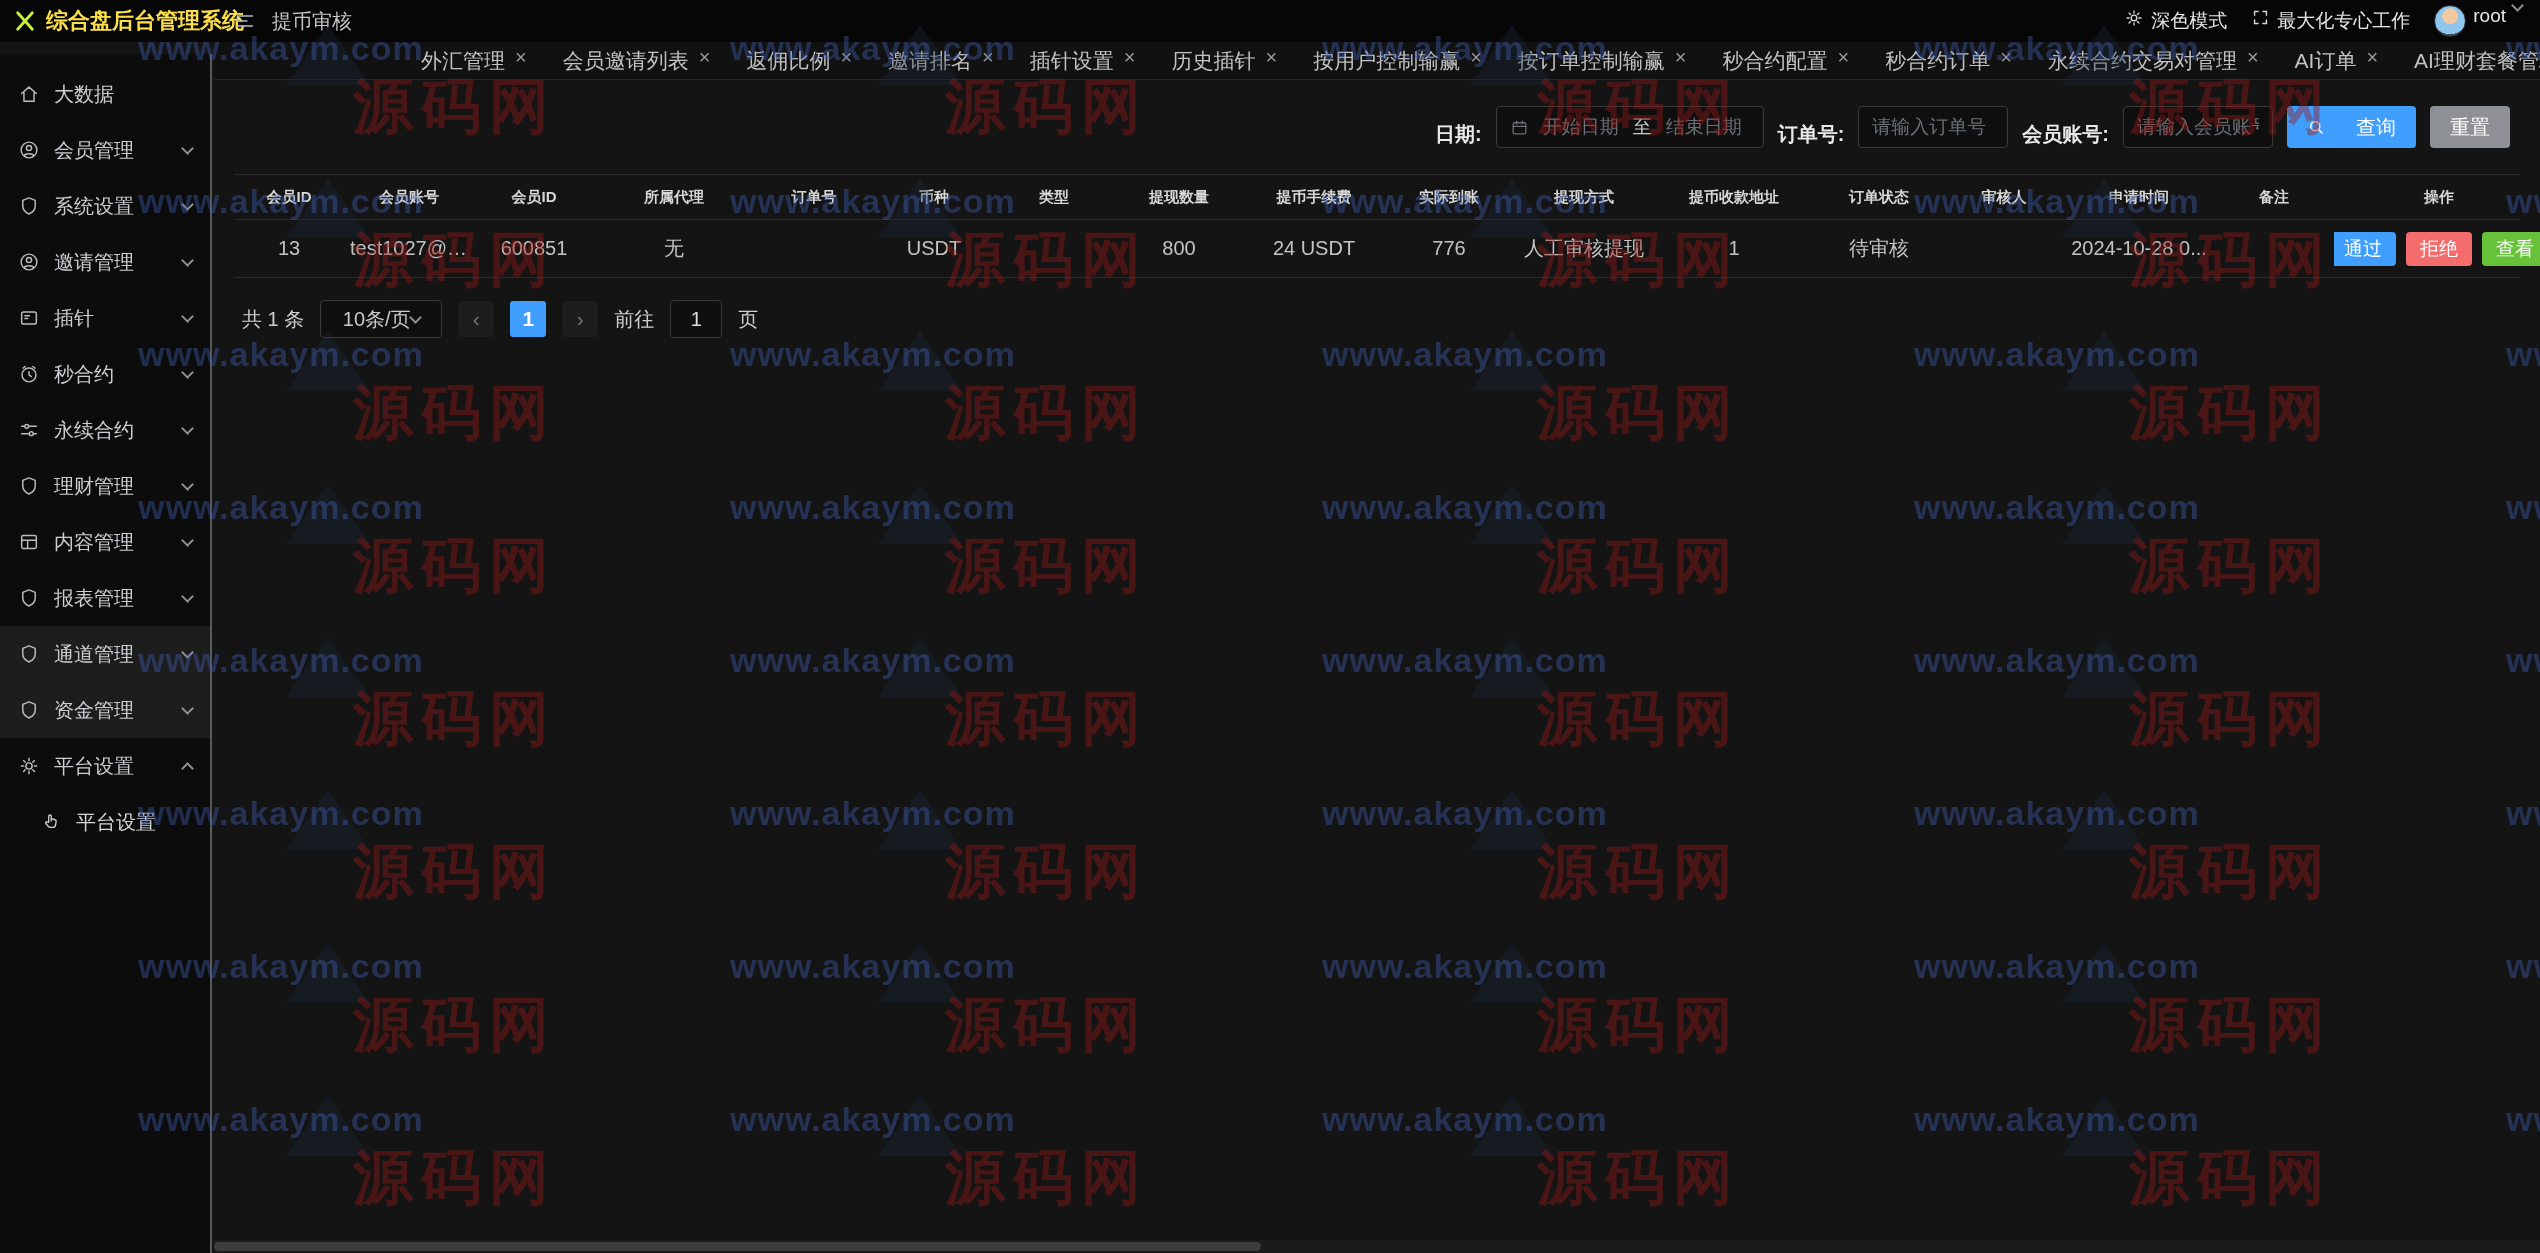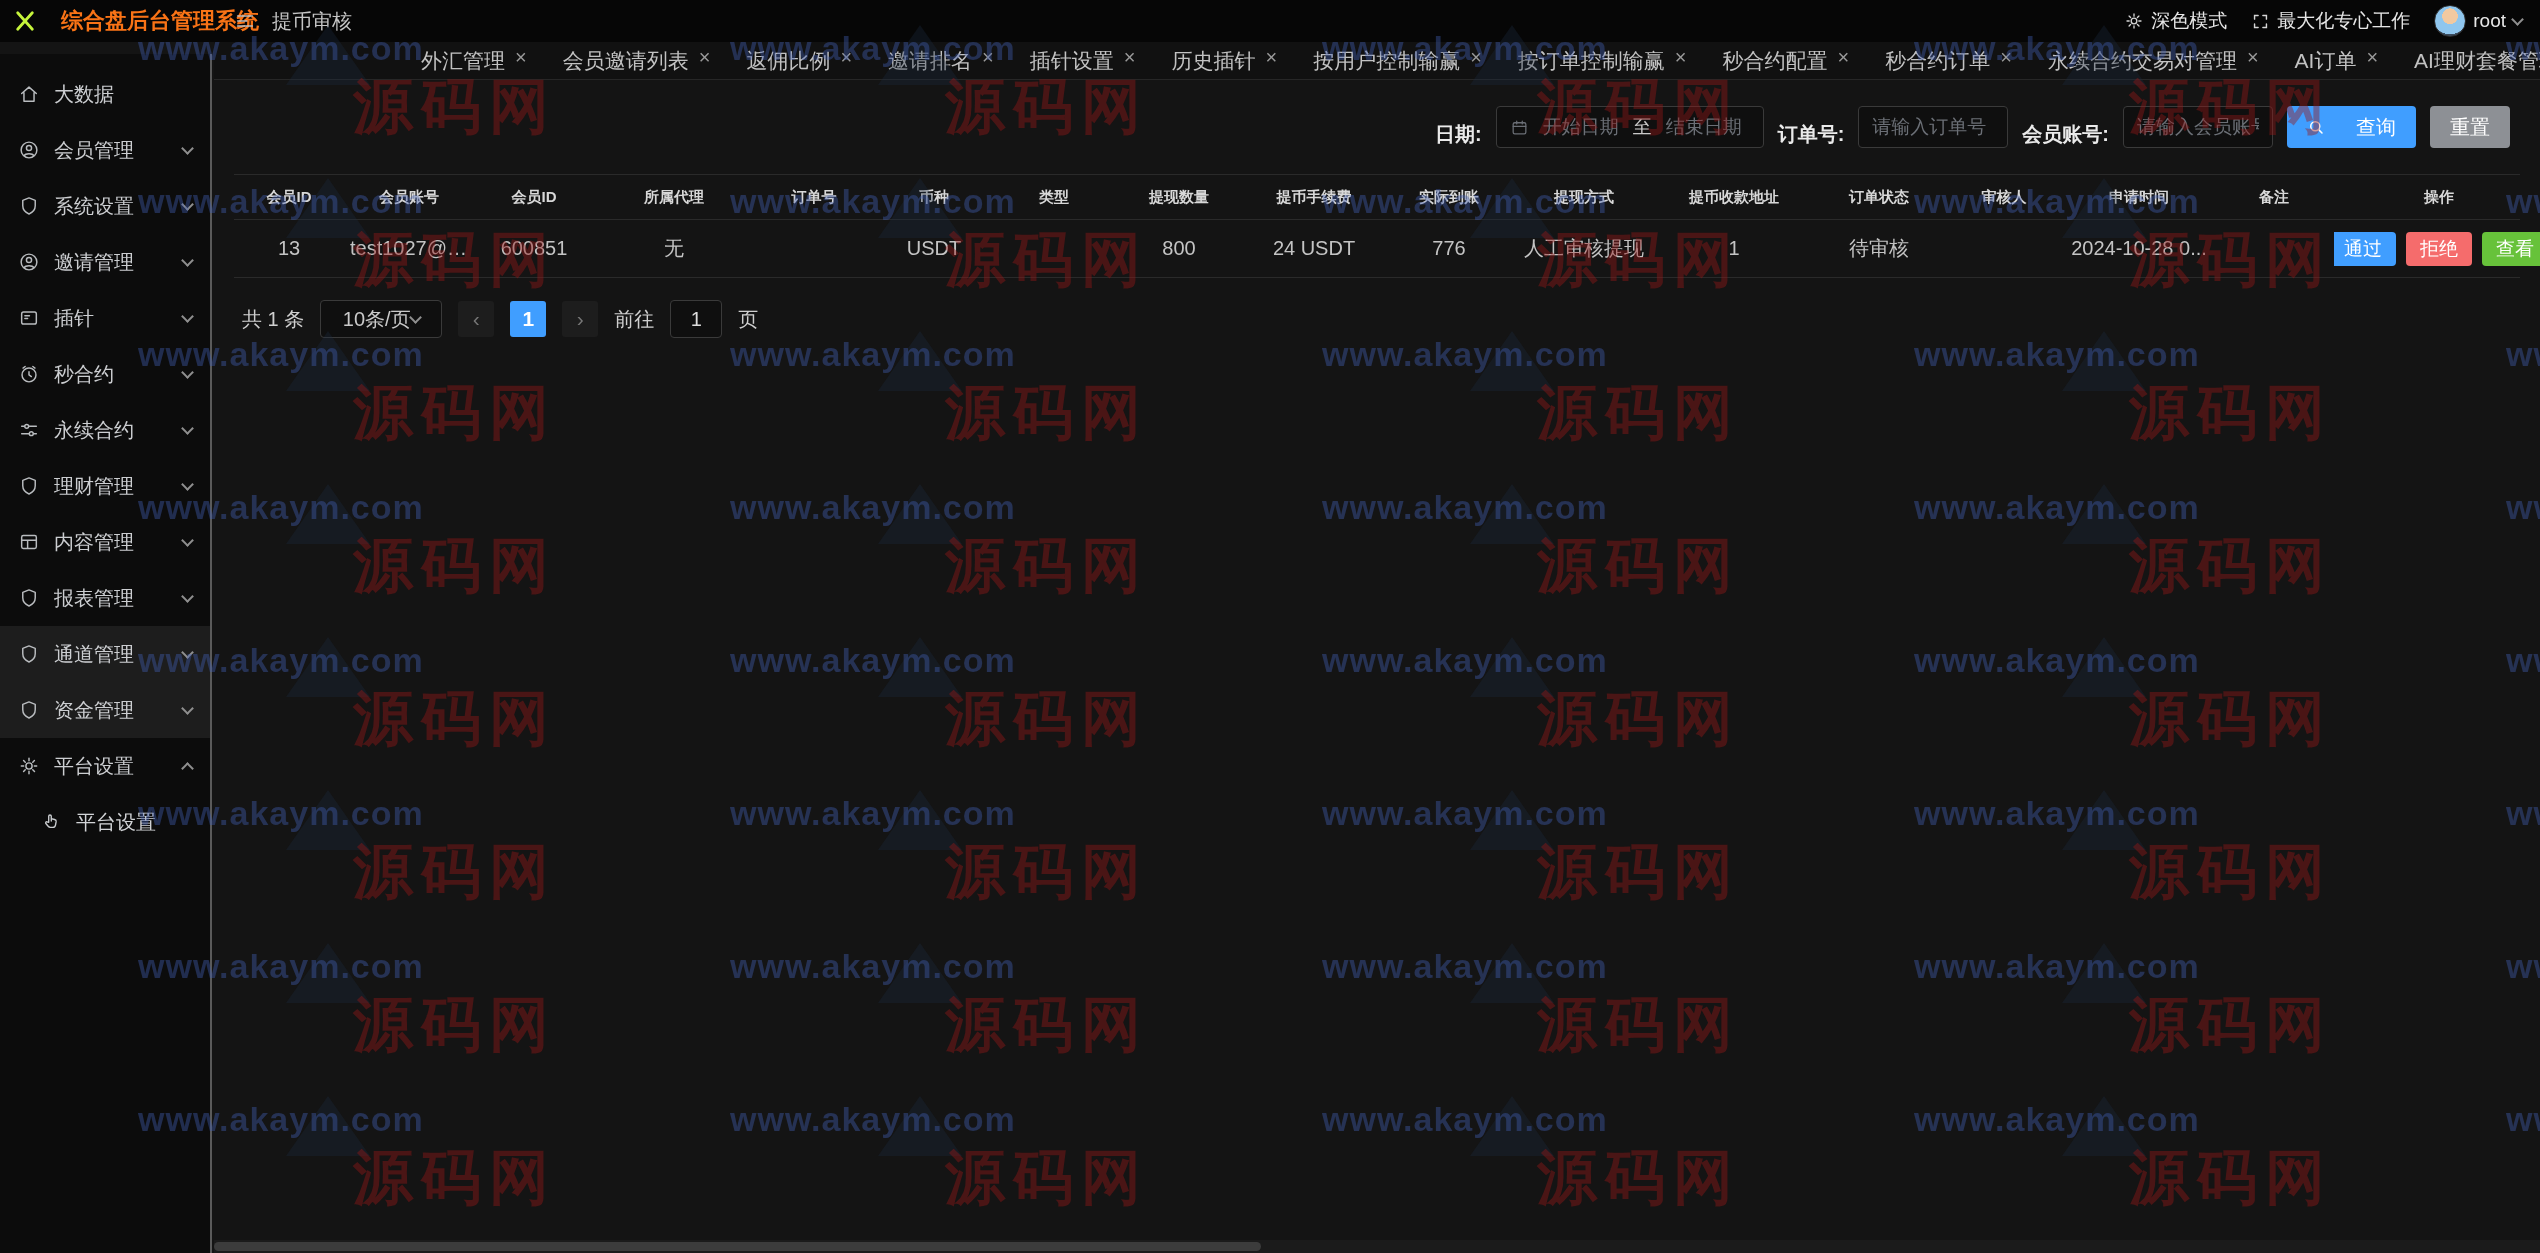--- a/index.html
+++ b/index.html
@@ -3,25 +3,25 @@
 <meta charset="utf-8">
 <style>
   * { margin:0; padding:0; box-sizing:border-box; }
   html,body { width:2540px; height:1253px; overflow:hidden; background:#141414;
     font-family:"Liberation Sans","DejaVu Sans",sans-serif; color:#c9c9c9; }
 
   
   .topbar { position:fixed; top:0; left:0; right:0; height:42px; background:#060606;
     display:flex; align-items:center; z-index:10; }
   .brand { width:212px; display:flex; align-items:center; gap:10px; padding-left:14px; }
-  .brand-title { font-size:22px; font-weight:bold; color:#f97316; white-space:nowrap;margin-left:15px; }
+  .brand-title { font-size:22px; font-weight:bold; color:#fde047; white-space:nowrap; }
   .crumb { display:flex; align-items:center; gap:16px; margin-left:22px; color:#c6c6c6; font-size:20px; }
   .top-right { margin-left:auto; display:flex; align-items:center; gap:24px; padding-right:18px;
     color:#e6e6e6; font-size:19px; }
-  .top-item { display:flex; align-items:center; gap:7px; cursor:pointer; white-space:nowrap; }
+  .top-item { display:flex; gap:7px; cursor:pointer; white-space:nowrap; }
   .avatar { width:32px; height:32px; border-radius:50%;
     background:radial-gradient(circle at 50% 34%, #f2c9a0 0 31%, #8fc6ee 32% 72%, #3c4c5e 73% 100%);
     border:1px solid #2c2c2c; }
   .chev { width:9px; height:9px; border-right:2px solid #8f8f8f; border-bottom:2px solid #8f8f8f;
     transform:rotate(45deg); margin-top:-4px; }
   .chev.up { transform:rotate(-135deg); margin-top:4px; }
 
   
   .sidebar { position:fixed; top:54px; left:0; bottom:0; width:212px; background:#0c0c0c;
     border-right:2px solid #5a5a5a; z-index:9; }

